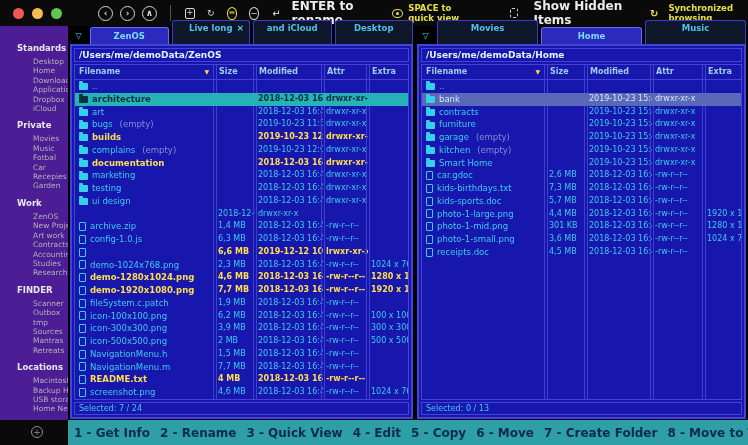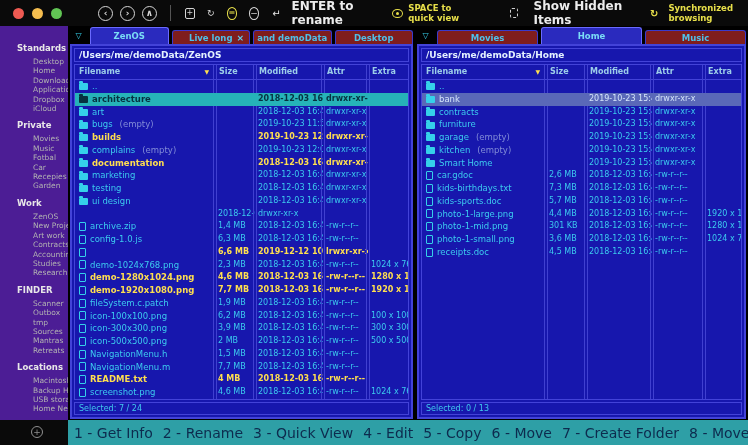--- a/index.html
+++ b/index.html
@@ -42,21 +42,21 @@
   #sidebar { position:absolute; top:26px; left:0; width:68px; bottom:25px; background:#4c1d95;
              padding:17px 0 0 0; overflow:hidden; }
   .side-sec { margin-bottom:7px; }
   .side-title { color:#e8e8e8; font-size:8.5px; font-weight:bold; padding-left:17px; margin-bottom:4px; }
   .side-item { color:#b2b2b2; font-size:7.5px; line-height:9.4px; padding-left:33px; white-space:nowrap; }
 
   
   .tabbar { position:absolute; top:27px; height:17px; display:flex; align-items:flex-end; }
   #tabbar-left { left:70px; width:343px; } #tabbar-right { left:417px; width:329px; }
   .tab-dd { width:17px; height:15px; color:#35d0ea; font-size:8px; line-height:14px; text-align:center; flex:none; }
-  .tab { flex:1; height:14px; line-height:14px; margin-left:3px; background:#7f1d1d;
+  .tab { flex:1; height:24px; line-height:14px; margin-left:3px; background:#0f172a;
          border:1px solid #3a3acc; border-bottom:none; border-radius:3px 3px 0 0;
          color:#4fc0e8; font-size:8.5px; font-weight:bold; text-align:center;
          position:relative; white-space:nowrap; overflow:hidden; }
   .tab.active { background:#2a2abe; border-color:#6a6aff; height:17px; line-height:17px; color:#7adcf6; }
   .tab .close { position:absolute; right:5px; top:0; color:#5fd0f0; font-size:9px; font-weight:bold; }
 
   
   .pane { position:absolute; top:44px; bottom:26px; background:#1717ad;
           border:2px solid #4343d8; display:flex; flex-direction:column; }
   #pane-left { left:70px; width:343px; } #pane-right { left:417px; width:329px; }
@@ -90,21 +90,21 @@
         border-right:1px solid #4040d0; z-index:1; pointer-events:none; }
   .status { height:13px; margin:2px; border:1px solid #4343d8; color:#41c9ee; font-size:8px;
             line-height:11px; padding-left:4px; }
 
   
   #corner { position:absolute; left:0; bottom:0; width:68px; height:25px; background:#0a0a0a; }
   #corner .plus { margin:6px 0 0 31px; width:12px; height:12px; border:1px solid #909090; border-radius:50%;
                   color:#909090; font-size:9px; line-height:10px; text-align:center; }
   #fnbar { position:absolute; left:68px; right:0; bottom:0; height:25px; background:#2e9fa6;
            display:flex; align-items:center; gap:10px; padding-left:6px; overflow:hidden; white-space:nowrap; }
-  .fn { color:#0d2b4e; font-size:14px; font-weight:normal; flex:none; }
+  .fn { color:#0d2b4e; font-size:12px; font-weight:bold; flex:none; }
 </style>
 </head>
 <body>
 
 <div id="stage">
 
   <div id="toolbar">
     <div class="lights">
       <span class="light red"></span>
       <span class="light yellow"></span>
@@ -186,21 +186,21 @@
         <div class="side-item">Backup HD</div>
         <div class="side-item">USB storage</div>
         <div class="side-item">Home Net</div>
       </div>
     </div>
 
   <div class="tabbar" id="tabbar-left">
       <span class="tab-dd">▽</span>
       <div class="tab active">ZenOS</div>
       <div class="tab">Live long<span class="close">×</span></div>
-      <div class="tab">and demoData</div>
+      <div class="tab">and iCloud</div>
       <div class="tab">Desktop</div>
     </div>
   <div class="tabbar" id="tabbar-right">
       <span class="tab-dd">▽</span>
       <div class="tab">Movies</div>
       <div class="tab active">Home</div>
       <div class="tab">Music</div>
     </div>
 
   <div class="pane" id="pane-left">

